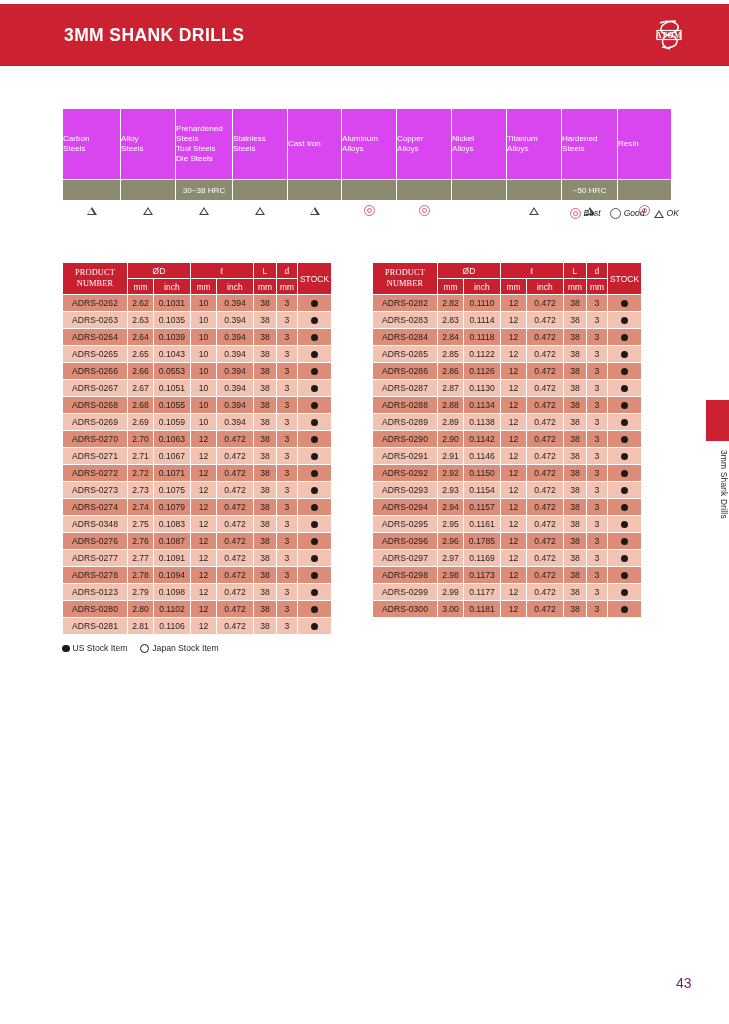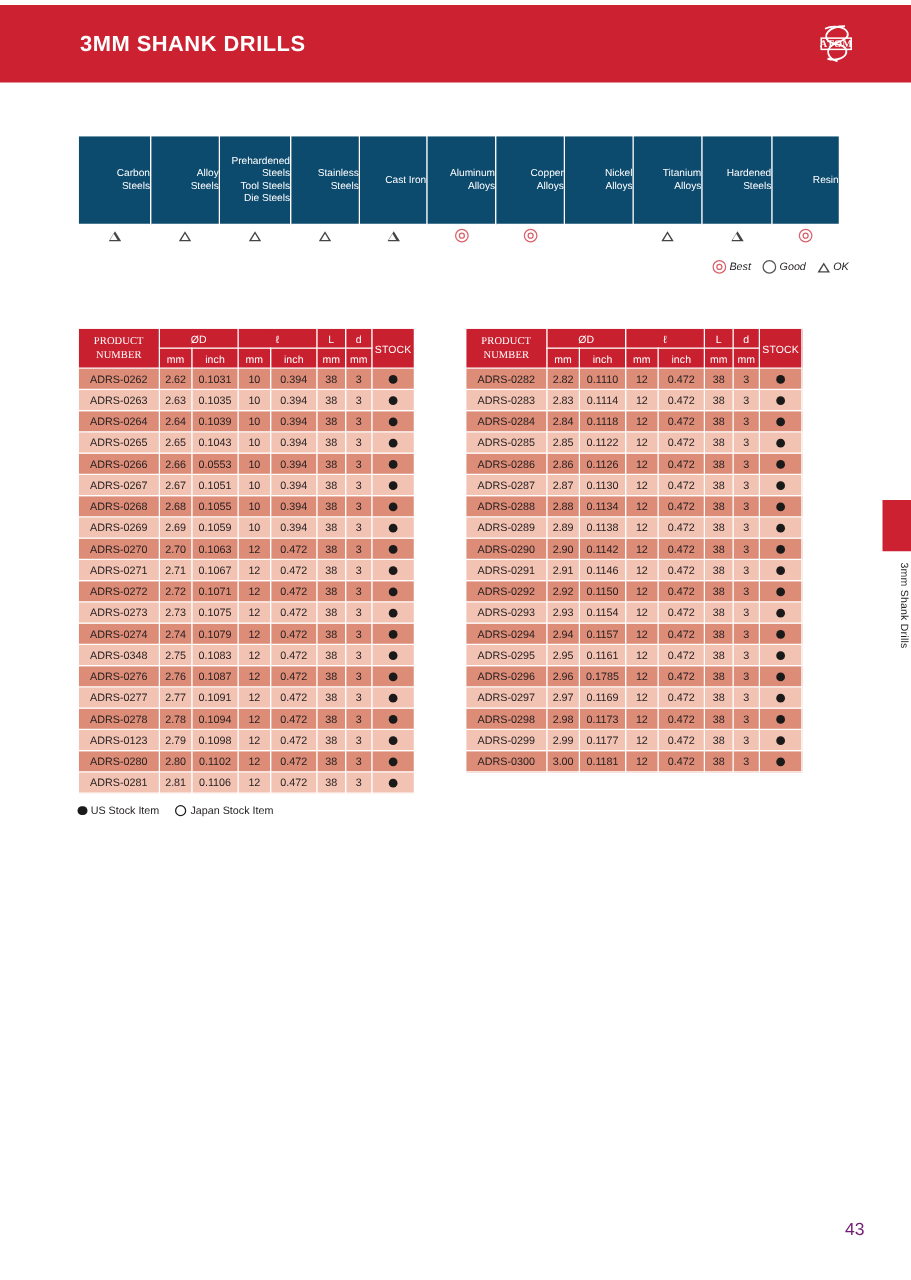--- a/index.html
+++ b/index.html
@@ -30,23 +30,23 @@
     position:absolute;left:62px;top:108px;
     border-collapse:collapse;
     table-layout:fixed;
   }
   .mat-table td{
     border:1px solid #ffffff;
     padding:0;
     vertical-align:middle;
   }
   .mat-name{
-    background:#0c4a6e;color:#ffffff;
+    background:#d946ef;color:#ffffff;
     font-size:8.1px;line-height:1.22;
-    text-align:right;
+    text-align:left;
     height:70px;
     padding:2px 1px;
   }
   .mat-name.has-hrc{height:50px;}
   .mat-hrc{
     background:#8c8a6f;color:#ffffff;
     font-size:8.1px;text-align:center;height:20px;
     border-top:1px solid #ffffff;
   }
   .mat-sym{
@@ -200,20 +200,33 @@
         <span>Titanium</span><br>
         <span>Alloys</span>
       </td>
       <td class="mat-name" style="width:55px">
         <span>Hardened</span><br>
         <span>Steels</span>
       </td>
       <td class="mat-name has-hrc" style="width:53px">
         <span>Resin</span>
       </td>
+    </tr>
+    <tr>
+      <td class="mat-hrc"></td>
+      <td class="mat-hrc"></td>
+      <td class="mat-hrc">30~38 HRC</td>
+      <td class="mat-hrc"></td>
+      <td class="mat-hrc"></td>
+      <td class="mat-hrc"></td>
+      <td class="mat-hrc"></td>
+      <td class="mat-hrc"></td>
+      <td class="mat-hrc"></td>
+      <td class="mat-hrc">~50 HRC</td>
+      <td class="mat-hrc"></td>
     </tr>
     <tr>
       <td class="mat-sym"><span class="sym-ok"></span></td>
       <td class="mat-sym"><span class="sym-ok"></span></td>
       <td class="mat-sym"><span class="sym-ok"></span></td>
       <td class="mat-sym"><span class="sym-ok"></span></td>
       <td class="mat-sym"><span class="sym-ok"></span></td>
       <td class="mat-sym"><span class="sym-best"></span></td>
       <td class="mat-sym"><span class="sym-best"></span></td>
       <td class="mat-sym"></td>

